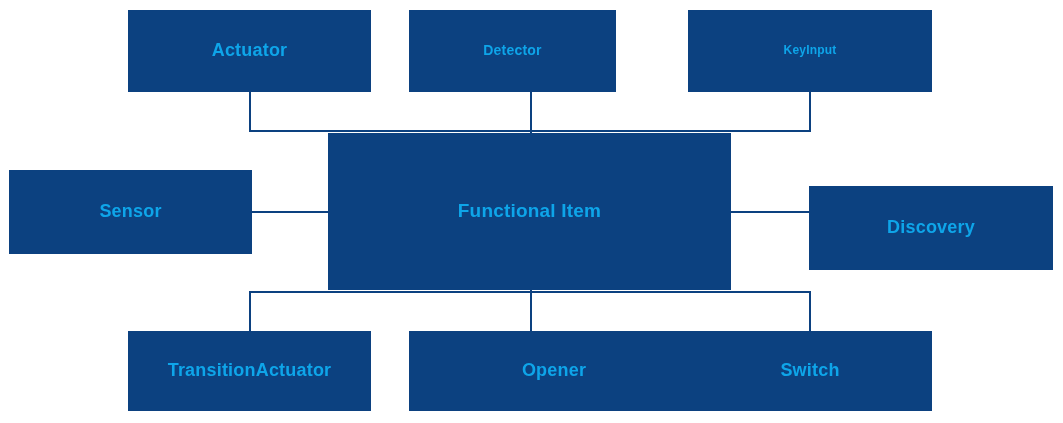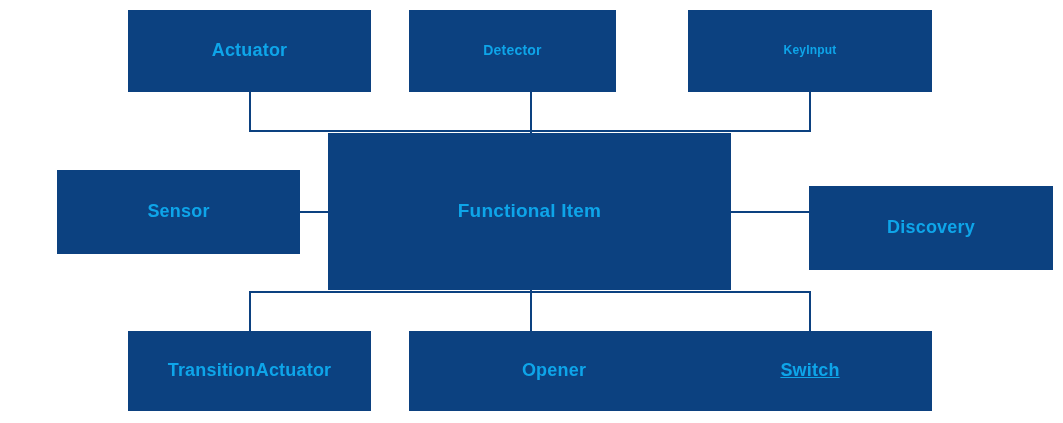--- a/index.html
+++ b/index.html
@@ -32,26 +32,26 @@
   }
   .node-label {
     display: block;
     line-height: 1.1;
     white-space: nowrap;
   }
   
   .n-actuator            { left: 128px; top: 10px;  width: 243px; height: 82px;  font-size: 18px; }
   .n-detector            { left: 409px; top: 10px;  width: 207px; height: 82px;  font-size: 14px; }
   .n-keyinput            { left: 688px; top: 10px;  width: 244px; height: 82px;  font-size: 12px; }
-  .n-sensor              { left: 9px;   top: 170px; width: 243px; height: 84px;  font-size: 18px; margin-left: 48px; }
+  .n-sensor              { left: 9px;   top: 170px; width: 243px; height: 84px;  font-size: 18px; }
   .n-functional          { left: 328px; top: 133px; width: 403px; height: 157px; font-size: 19px; }
   .n-discovery           { left: 809px; top: 170px; width: 244px; height: 84px;  font-size: 18px; margin-top: 16px; }
   .n-transitionactuator  { left: 128px; top: 331px; width: 243px; height: 80px;  font-size: 18px; }
   .n-opener              { left: 409px; top: 331px; width: 290px; height: 80px;  font-size: 18px; }
-  .n-switch              { left: 688px; top: 331px; width: 244px; height: 80px;  font-size: 18px; text-decoration: underline; }
+  .n-switch              { left: 688px; top: 331px; width: 244px; height: 80px;  font-size: 18px; }
 
   
   .conn {
     position: absolute;
     background: #0c4180;
     z-index: 1;
   }
   .conn-v { width: 2px; }
   .conn-h { height: 2px; }
 

